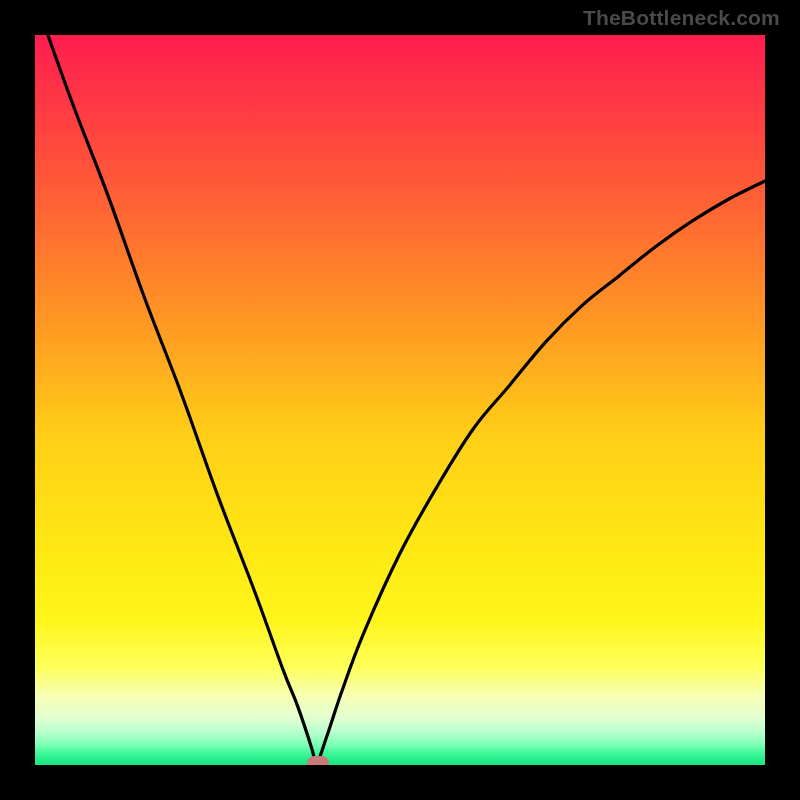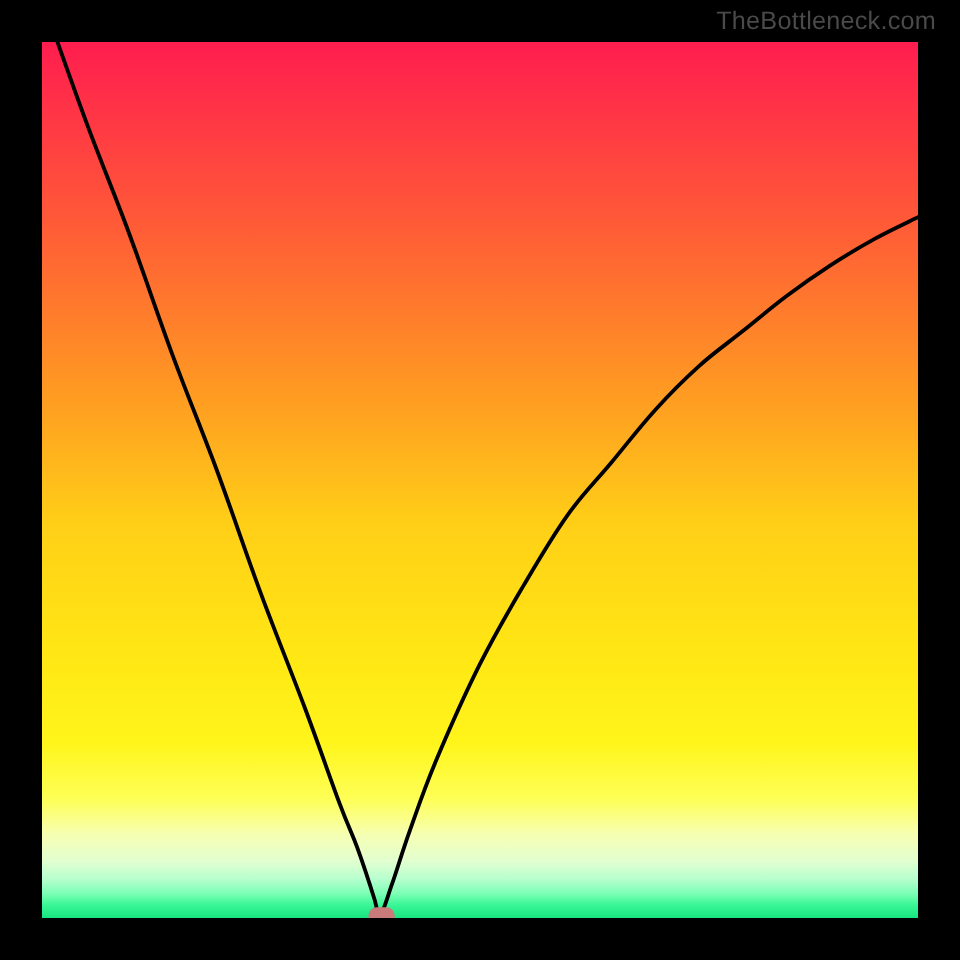--- a/index.html
+++ b/index.html
@@ -27,21 +27,21 @@
     left: 0; top: 0;
     width: 100%; height: 100%;
   }
 
   .watermark {
     position: absolute;
     top: 6px;
     right: 20px;
     color: #4a4a4a;
     font-size: 21px;
-    font-weight: 400;
+    font-weight: 700;
     letter-spacing: 0.2px;
     margin-left: 44px;
   }
 
   .curve {
     position: absolute;
     left: 0; top: 0;
     width: 100%; height: 100%;
   }
 

